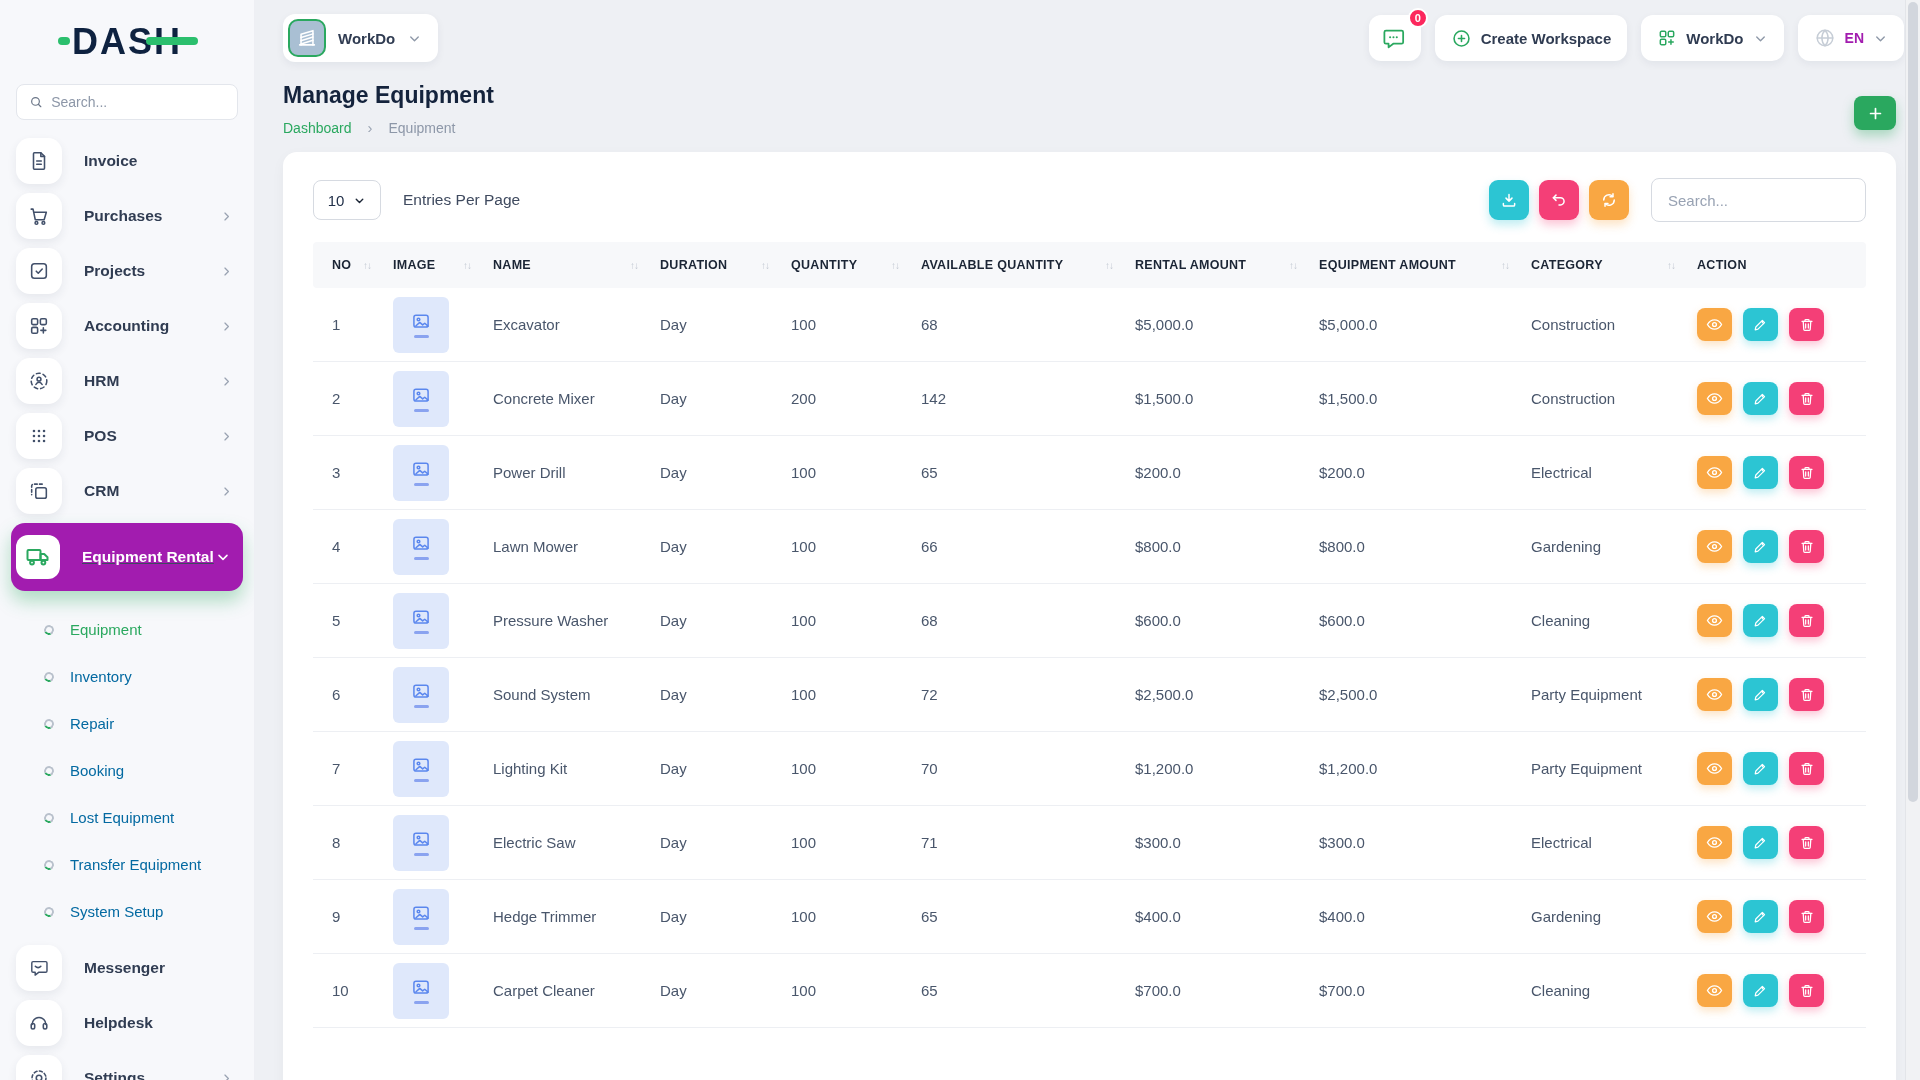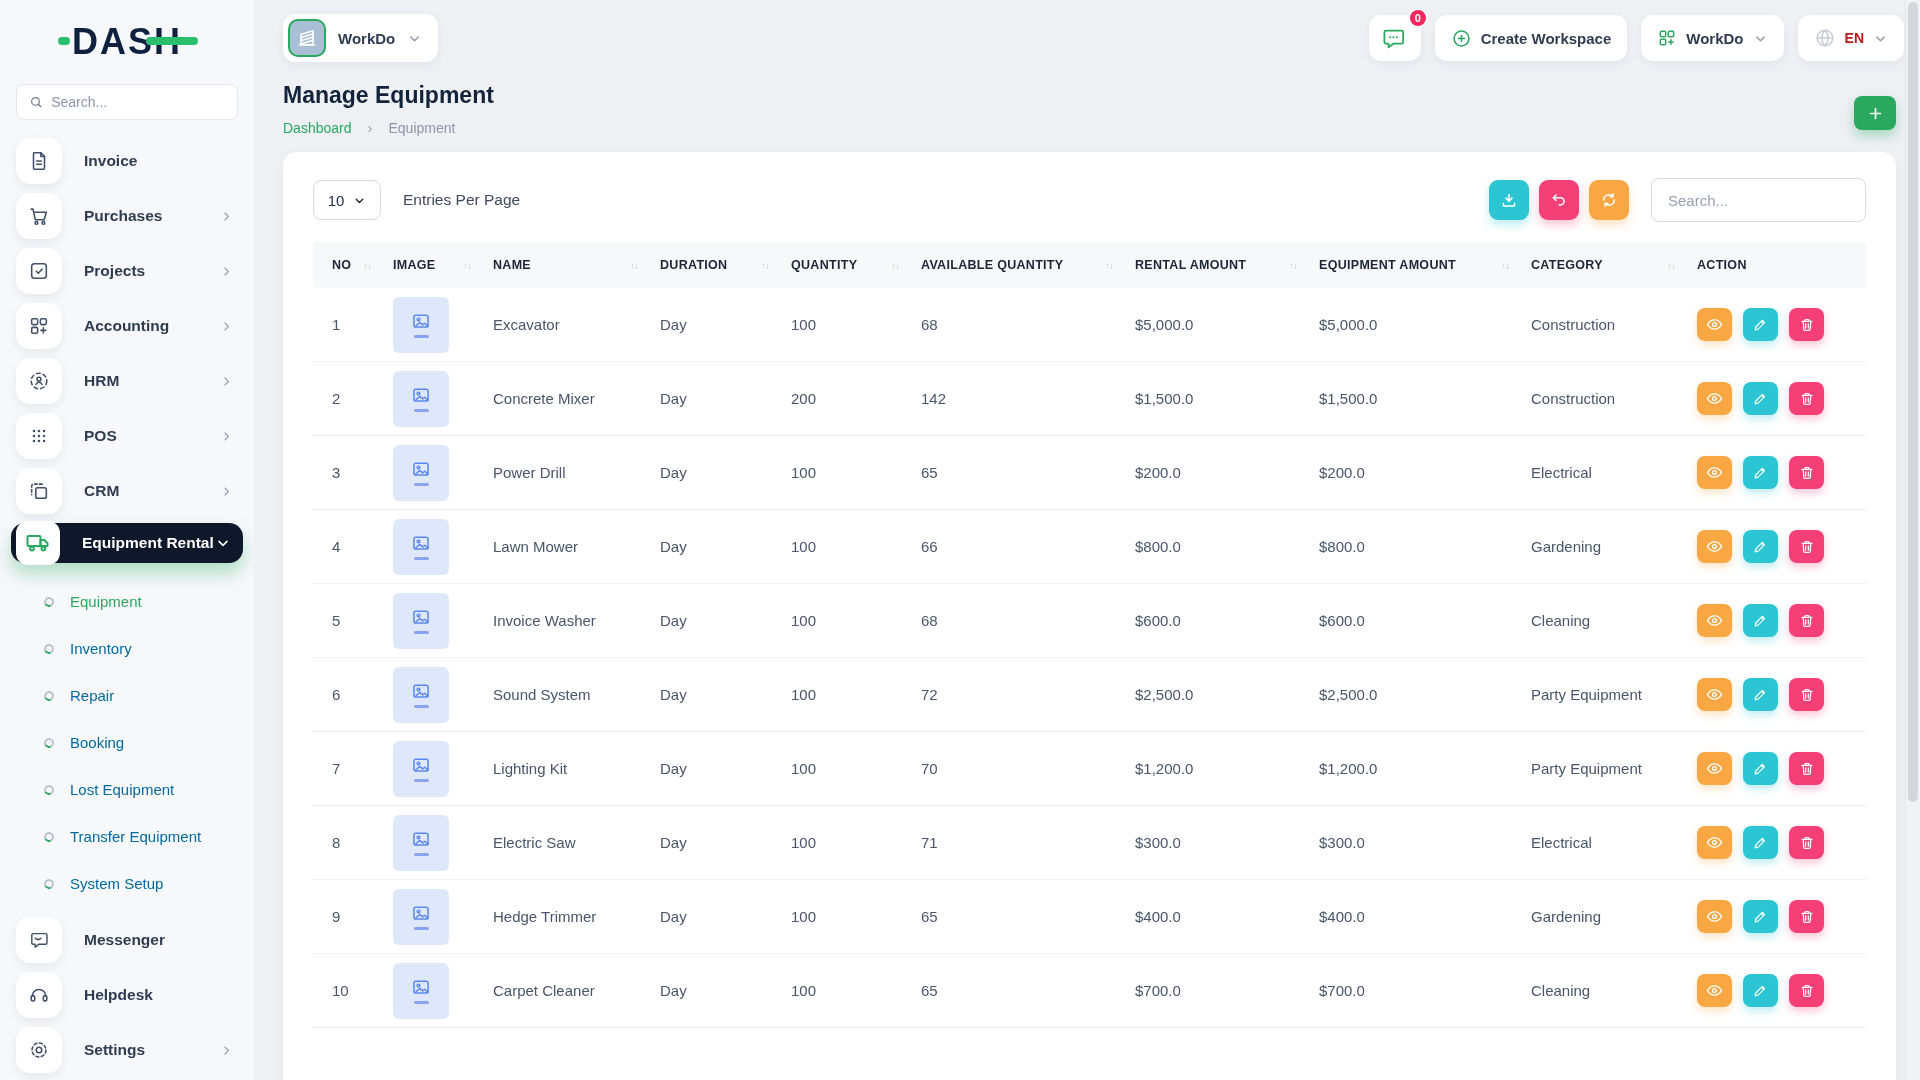--- a/index.html
+++ b/index.html
@@ -39,21 +39,21 @@
     display:flex; align-items:center; height:46px; margin-bottom:9px;
     border-radius:14px; cursor:pointer; position:relative;
   }
   .nav-tile {
     width:46px; height:46px; border-radius:14px; background:#fff;
     box-shadow:0 4px 10px rgba(33,48,73,0.08);
     display:flex; align-items:center; justify-content:center; color:#42506a; flex:none;
   }
   .nav-label { margin-left:22px; font-size:15.5px; font-weight:600; color:#303c52; }
   .nav-chev { margin-left:auto; margin-right:4px; color:#9aa3b2; }
-  .nav-item.active { background:#0f172a; height:40px; box-shadow:0 10px 18px rgba(42,168,95,0.35); padding-left:5px; margin-left:-5px; margin-right:-5px; }
+  .nav-item.active { background:#a21caf; height:68px; box-shadow:0 10px 18px rgba(42,168,95,0.35); padding-left:5px; margin-left:-5px; margin-right:-5px;text-decoration:underline; }
   .nav-item.active .nav-tile { width:44px; height:44px; border-radius:12px; color:#2aa85f; box-shadow:none; }
   .nav-item.active .nav-label { color:#fff; font-weight:700; }
   .nav-item.active .nav-chev { color:#fff; margin-right:12px; }
 
   .sub-nav { padding:6px 0 10px 28px; }
   .sub-item { display:flex; align-items:center; height:47px; cursor:pointer; }
   .ring {
     width:10px; height:10px; border-radius:50%; border:2px solid #b9c1cc;
     border-bottom-color:#2aa85f; transform:rotate(20deg); flex:none;
   }
@@ -79,21 +79,21 @@
   .top-right { display:flex; align-items:center; gap:14px; }
   .chat-pill { width:52px; height:46px; justify-content:center; position:relative; color:#2aa85f; }
   .chat-badge {
     position:absolute; top:-7px; right:-7px; min-width:20px; height:20px; border-radius:10px;
     background:#fc275d; border:2px solid #fff; color:#fff; font-size:11px; font-weight:700;
     display:flex; align-items:center; justify-content:center; padding:0 4px;
   }
   .txt-pill { height:46px; padding:0 16px; gap:9px; font-size:15px; font-weight:600; color:#303c52; }
   .txt-pill .gicon { color:#2aa85f; }
   .lang-pill .globe { color:#c6cdd6; }
-  .lang-label { color:#b91c1c; font-weight:700; font-size:14px; }
+  .lang-label { color:#a21caf; font-weight:700; font-size:14px; }
 
   .title-row { display:flex; justify-content:space-between; align-items:flex-start; margin-top:16px; }
   .page-title { font-size:23px; font-weight:700; color:#14233c; }
   .breadcrumb { margin-top:10px; display:flex; align-items:center; gap:16px; font-size:14px; }
   .bc-link { color:#2aa85f; cursor:pointer; }
   .bc-sep { color:#9aa3b2; font-size:15px; }
   .bc-current { color:#8d97a8; }
   .add-btn {
     margin-top:14px; margin-right:8px; width:42px; height:34px; border:none; border-radius:8px;
     background:#2aa85f; color:#fff; display:flex; align-items:center; justify-content:center;
@@ -726,21 +726,21 @@
     <div class="c">
       <div class="img-ph">
         <svg width="20" height="20" viewBox="0 0 24 24" fill="none" stroke="currentColor" stroke-width="1.8" stroke-linecap="round" stroke-linejoin="round">
                 <rect x="3.5" y="4" width="17" height="14" rx="2.5"></rect>
                 <circle cx="9" cy="9" r="1.6"></circle>
                 <path d="M6 16.5l4.5-4 3.5 3 2.5-2 4 3.5"></path>
               </svg>
         <span class="img-ph-line"></span>
       </div>
     </div>
-    <div class="c">Invoice Washer</div>
+    <div class="c">Pressure Washer</div>
     <div class="c">Day</div>
     <div class="c">100</div>
     <div class="c">68</div>
     <div class="c">$600.0</div>
     <div class="c">$600.0</div>
     <div class="c">Cleaning</div>
     <div class="c c-actions">
       <button class="abtn view">
               <svg width="17" height="17" viewBox="0 0 24 24" fill="none" stroke="currentColor" stroke-width="1.9" stroke-linecap="round" stroke-linejoin="round">
                 <path d="M2 12s3.8-6.5 10-6.5S22 12 22 12s-3.8 6.5-10 6.5S2 12 2 12z"></path>

